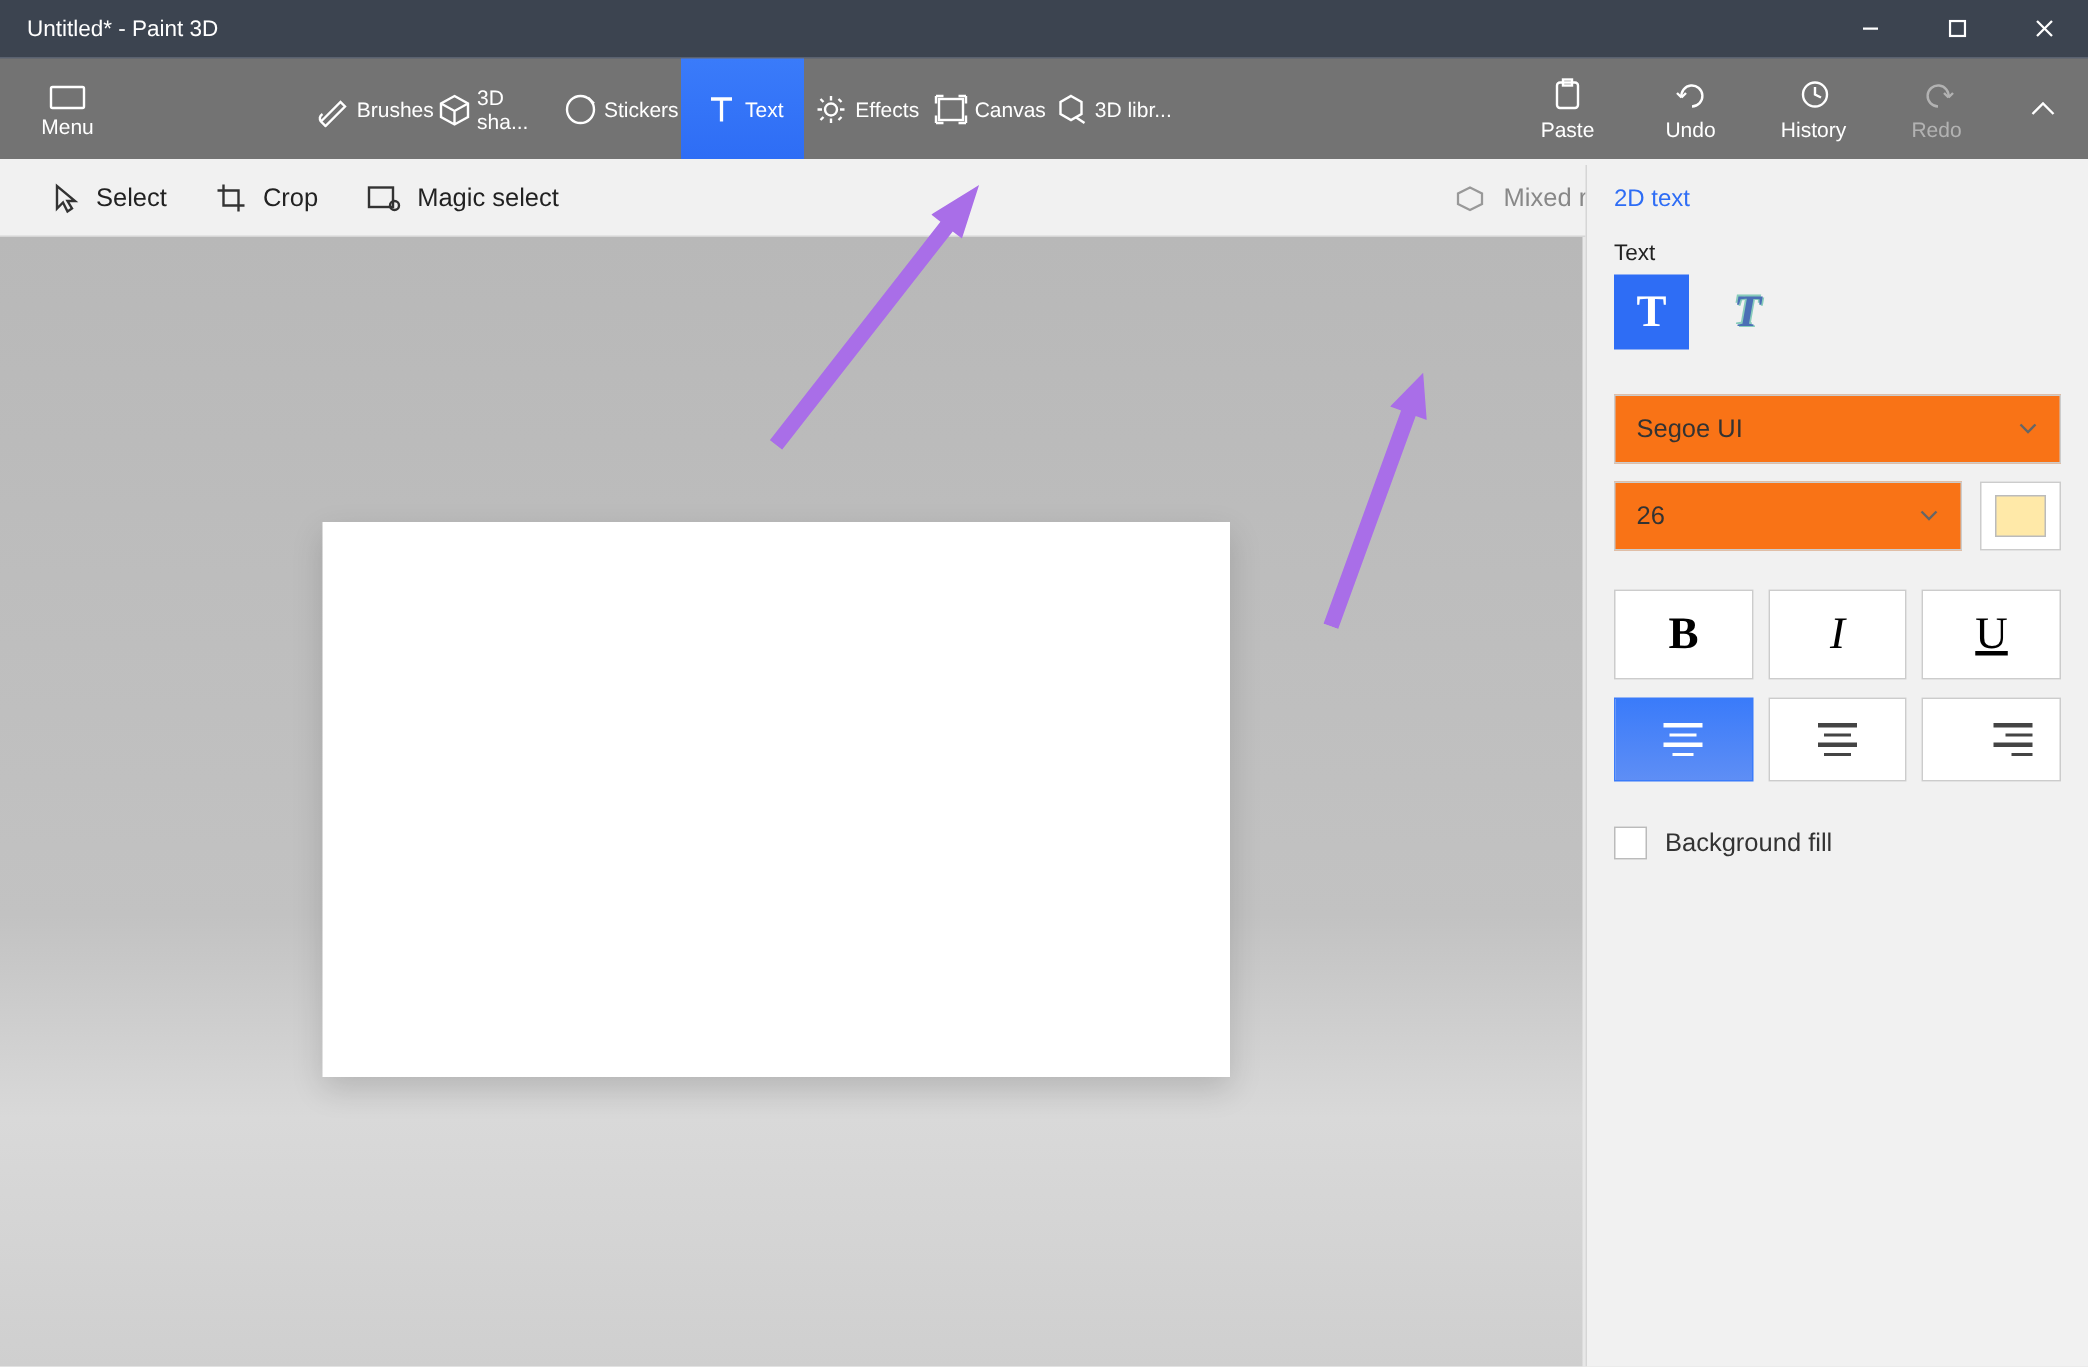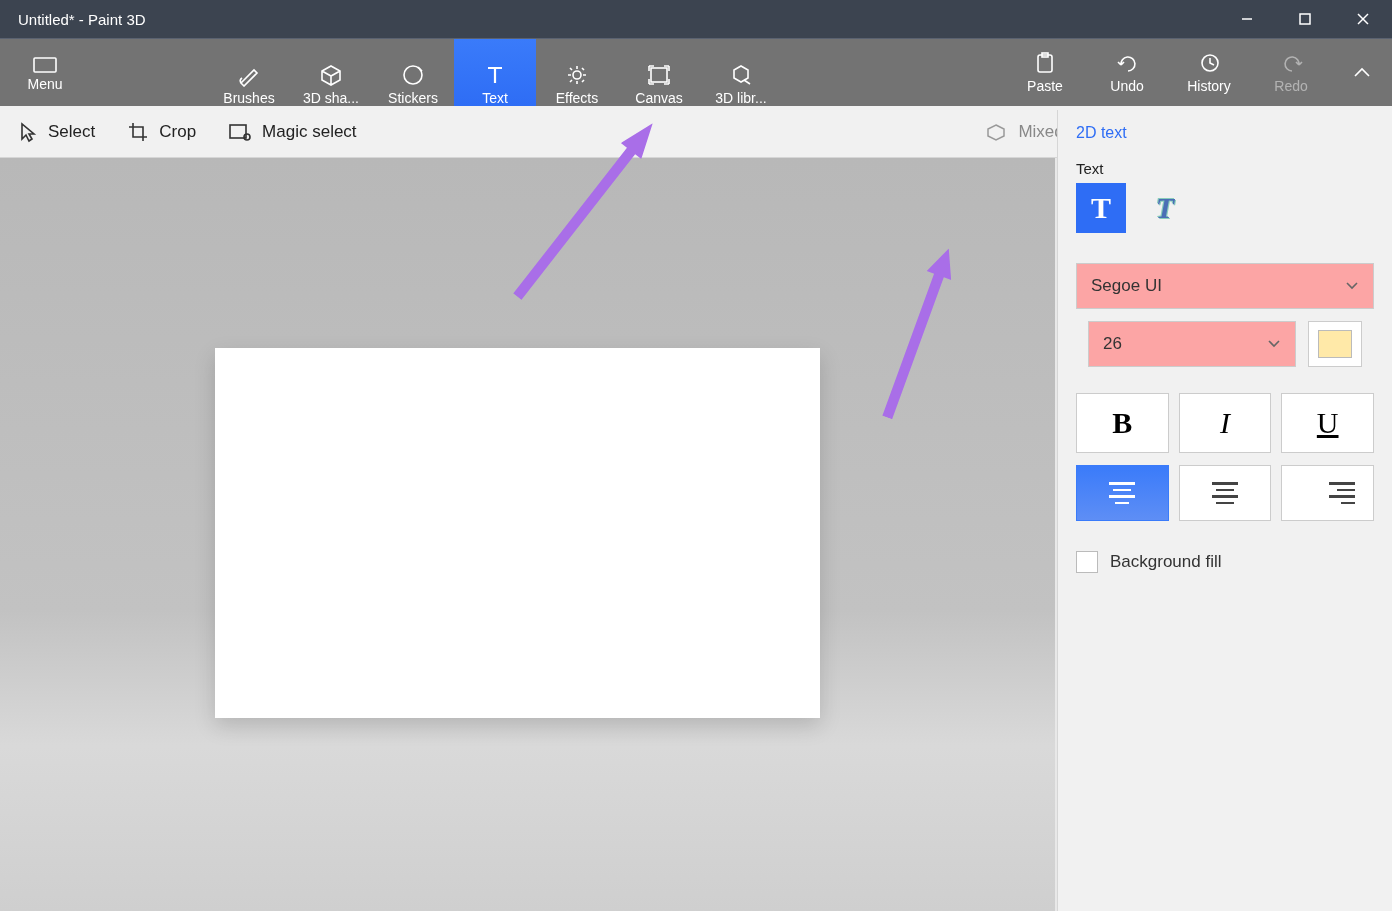--- a/index.html
+++ b/index.html
@@ -5,46 +5,46 @@
 * { margin: 0; padding: 0; box-sizing: border-box; font-family: "Segoe UI", sans-serif; }
 body { width: 1392px; height: 911px; background: #e8e8e8; overflow: hidden; position: relative; }
 
 .titlebar { height: 38px; background: #3c4450; display: flex; align-items: center; color: #fff; font-size: 15px; padding-left: 18px; }
 .titlebar .ctrl { display: flex; margin-left: auto; }
 .titlebar .ctrl div { width: 58px; height: 38px; display: flex; align-items: center; justify-content: center; }
 
 .ribbon { height: 68px; background: #737373; display: flex; align-items: stretch; color: #fff; border-top: 1px solid #5a6270; }
 .ribbon .menu-btn { width: 90px; display: flex; flex-direction: column; align-items: center; justify-content: center; gap: 2px; font-size: 14px; }
 .ribbon .sep { flex: 0 0 118px; }
-.ribbon .tab { width: 82px; display: flex; flex-direction: column; align-items: center; justify-content: flex-end; gap: 3px; font-size: 14px; }
+.ribbon .tab { width: 82px; display: flex; flex-direction: row; align-items: center; justify-content: center; gap: 3px; font-size: 14px; }
 .ribbon .tab.active { background: linear-gradient(180deg, #3a7bfa, #2e6df5); }
 .ribbon .spacer { flex: 1; }
 .ribbon .rtab { width: 82px; display: flex; flex-direction: column; align-items: center; justify-content: center; gap: 3px; font-size: 14px; }
 .ribbon .rtab.disabled { opacity: .45; }
 .ribbon .collapse { width: 60px; display: flex; align-items: center; justify-content: center; }
 
-.subtoolbar { height: 52px; background: #f1f1f1; display: flex; align-items: center; padding: 0 18px; gap: 32px; font-size: 17px; color: #222; border-bottom: 1px solid #d6d6d6; justify-content: center; }
+.subtoolbar { height: 52px; background: #f1f1f1; display: flex; align-items: center; padding: 0 34px; gap: 32px; font-size: 17px; color: #222; border-bottom: 1px solid #d6d6d6; justify-content: center; }
 .subtoolbar .item { display: flex; align-items: center; gap: 10px; }
 .subtoolbar .item.disabled { color: #888; }
 .subtoolbar .push { margin-left: auto; }
 .subtoolbar .zoom { display: flex; align-items: center; gap: 24px; font-size: 22px; color: #555; }
 
 .workspace { position: absolute; top: 158px; left: 0; width: 1055px; bottom: 0; background: linear-gradient(180deg, #b8b8b8 0%, #c2c2c2 60%, #d9d9d9 78%, #cfcfcf 100%); }
 .canvas-page { position: absolute; left: 215px; top: 190px; width: 605px; height: 370px; background: #fff; box-shadow: 0 8px 20px rgba(0,0,0,.15); }
 
 .sidepanel { position: absolute; top: 110px; right: 0; width: 335px; bottom: 0; background: #f1f1f1; border-left: 1px solid #d6d6d6; }
 .sidepanel .tab-title { font-size: 16px; color: #2e6df5; padding: 14px 18px 18px; }
 .sidepanel .label { font-size: 15px; color: #222; padding: 0 18px 6px; }
 .text-type { display: flex; gap: 14px; padding: 0 18px 30px; }
 .text-type .tt { width: 50px; height: 50px; display: flex; align-items: center; justify-content: center; font-family: Georgia, serif; font-weight: bold; font-size: 30px; }
 .text-type .tt.active { background: #2e6df5; color: #fff; }
 .text-type .outl { color: #4a6fb5; text-shadow: 1px 1px 0 #8cb, -1px -1px 0 #8cb; font-style: italic; }
 
-.field { margin: 0 18px 12px; height: 46px; border: 1px solid #ccc; background: #fca5a5; display: flex; align-items: center; padding: 0 14px; font-size: 17px; color: #333; justify-content: space-between; }
-.row2 { display: flex; gap: 12px; margin: 0 30px 26px; }
+.field { margin: 0 18px 12px; height: 46px; border: 1px solid #ccc; background: #f97316; display: flex; align-items: center; padding: 0 14px; font-size: 17px; color: #333; justify-content: space-between; }
+.row2 { display: flex; gap: 12px; margin: 0 18px 26px; }
 .row2 .field { margin: 0; flex: 1; }
 .swatch { width: 54px; height: 46px; border: 1px solid #ccc; background: #fff; display: flex; align-items: center; justify-content: center; }
 .swatch .c { width: 34px; height: 28px; background: #ffe9a8; border: 1px solid #bbb; }
 
 .biu { display: flex; gap: 10px; margin: 0 18px 12px; }
 .biu .btn { flex: 1; height: 60px; border: 1px solid #ccc; background: #fff; display: flex; align-items: center; justify-content: center; font-size: 30px; font-family: Georgia, serif; }
 .biu .btn.i { font-style: italic; }
 .biu .btn.u { text-decoration: underline; }
 .biu .btn.b { font-weight: bold; }
 

